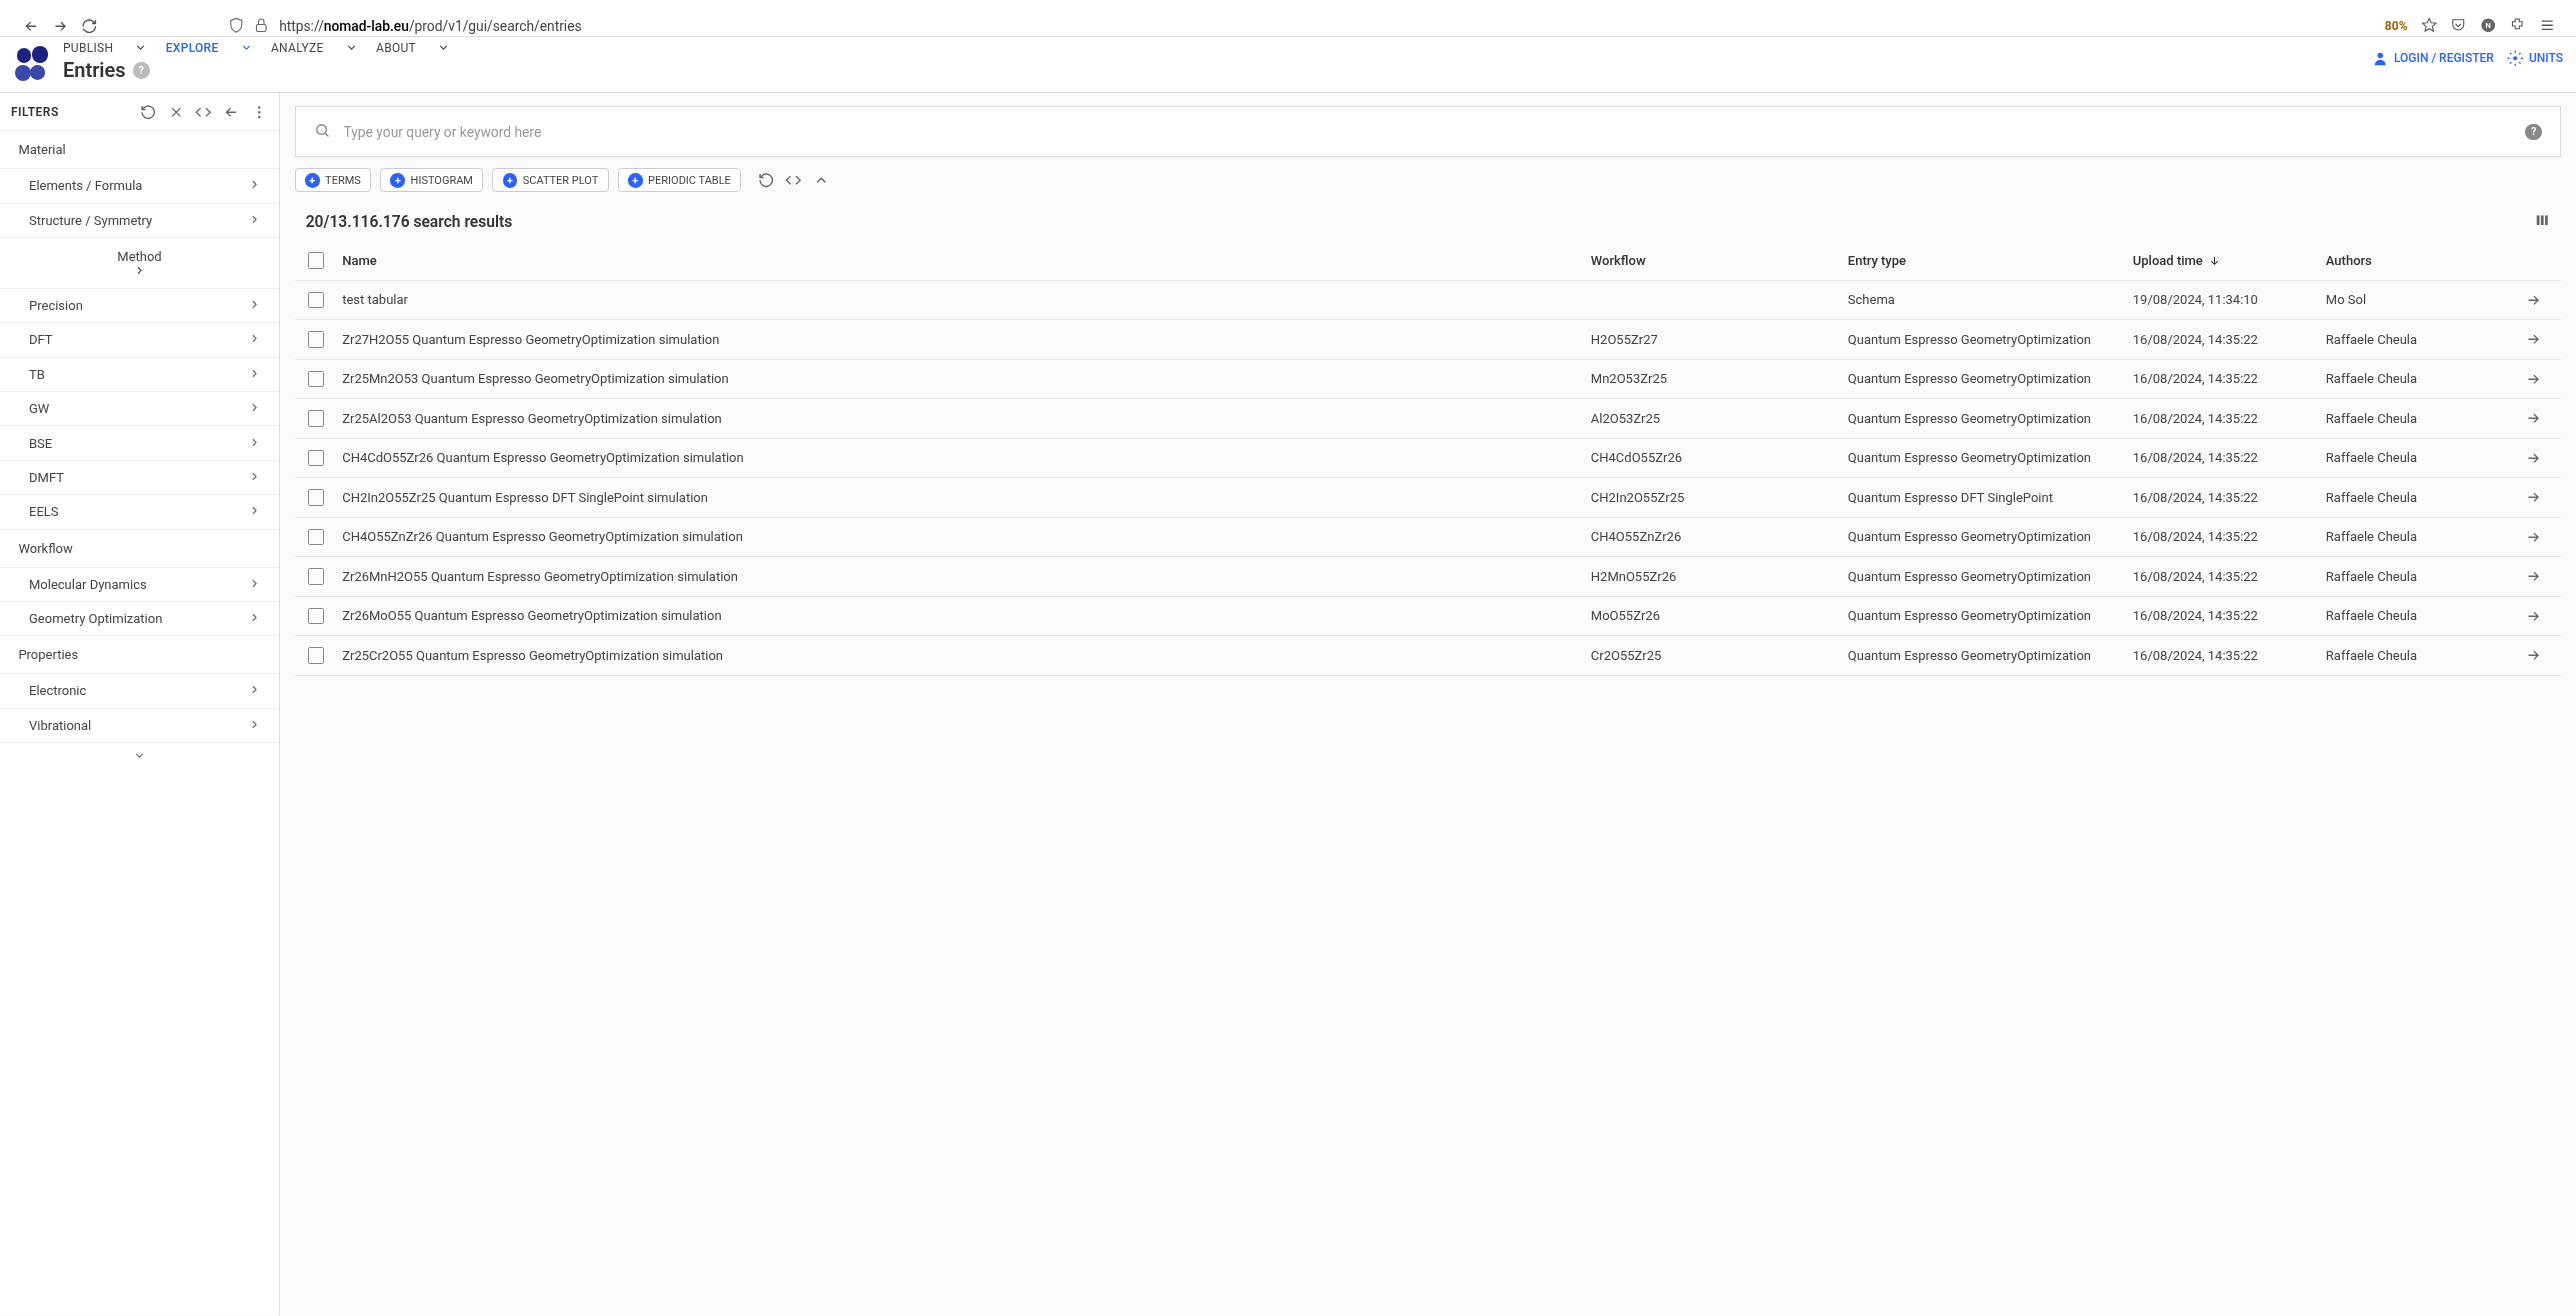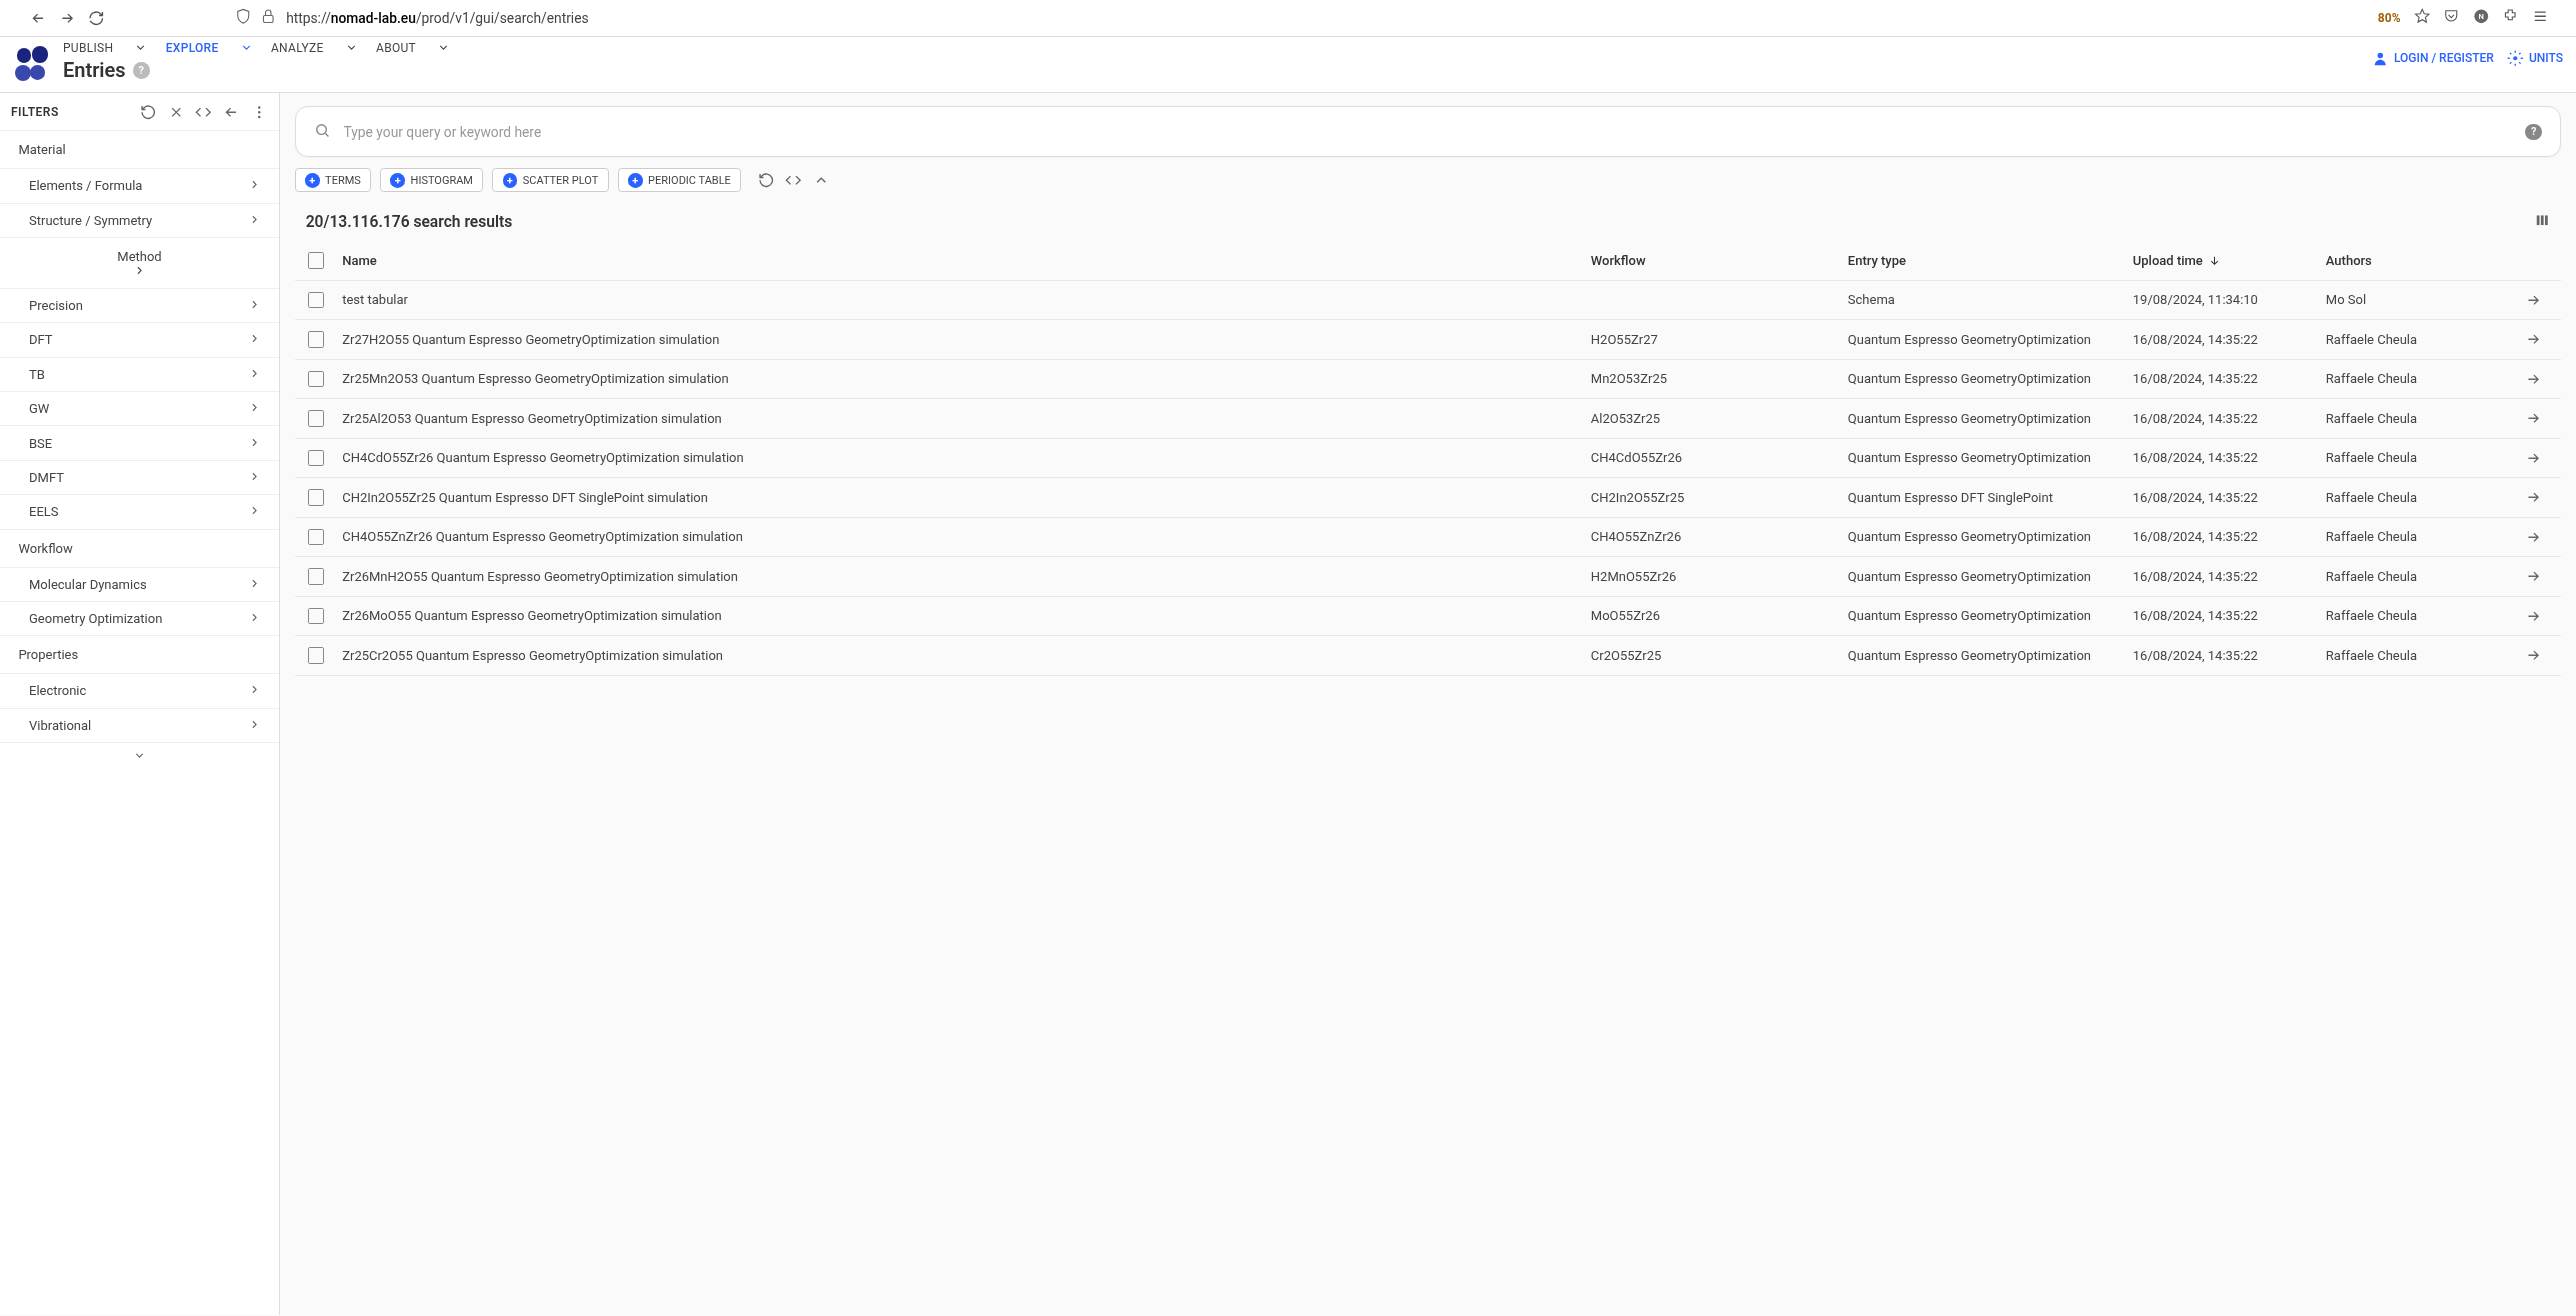--- a/index.html
+++ b/index.html
@@ -1,19 +1,19 @@
 <!DOCTYPE html>
 <html style="font-size:14.7px"><head>
 <meta charset="utf-8">
 <style>
 * { box-sizing: border-box; margin: 0; padding: 0; font-family: -apple-system, BlinkMacSystemFont, "Segoe UI", Roboto, "Helvetica Neue", Arial, sans-serif; }
 body { background: #fafafa; font-size: 13px; color: #333; }
 
 
-.browser-bar { height: 37px; background: #fff; border-bottom: 0.9px solid #ddd; display: flex; align-items: center; padding: 0 28px; gap: 9.2px; }
+.browser-bar { height: 37px; background: #fff; border-bottom: 0.9px solid #ddd; display: flex; align-items: flex-end; padding: 0 21px; gap: 9.2px; }
 .browser-bar .nav-btn { width: 20px; height: 20px; display: flex; align-items: center; justify-content: center; color: #555; cursor: pointer; }
 .browser-bar .url-area { flex: 1; display: flex; align-items: center; gap: 9.2px; padding: 0 9.2px; color: #666; font-size: 13.8px; margin-left: 110px; }
 .browser-bar .url { color: #444; }
 .browser-bar .url .domain { color: #000; font-weight: 500; }
 .browser-bar .right { display: flex; align-items: center; gap: 13px; color: #555; }
 .zoom { font-size: 12px; color: #a16207; font-weight: bold; }
 
 
 .app-header { background: #fff; border-bottom: 1.8px solid #ddd; padding: 3.7px 13px 9.2px 13px; display: flex; align-items: flex-start; }
 .logo { width: 37px; height: 37px; position: relative; margin-top: 5.5px; }
@@ -45,21 +45,21 @@
 .filters-header .icon-btn { width: 18.4px; height: 18.4px; color: #666; cursor: pointer; display: flex; align-items: center; justify-content: center; }
 
 .filter-category { padding: 11px 18.4px; font-size: 13px; color: #444; font-weight: 400; cursor: pointer; border-bottom: 0.9px solid #eee; }
 .filter-item { padding: 9.2px 18.4px 9.2px 29px; font-size: 13px; color: #444; display: flex; align-items: flex-start; justify-content: space-between; cursor: pointer; border-bottom: 0.9px solid #eee; gap: 30px; }
 .filter-item svg { color: #666; }
 .filter-category.with-chevron { display: flex; align-items: center; justify-content: space-between; flex-direction: column; }
 .sidebar-footer { display: flex; justify-content: center; padding: 5.5px; }
 
 
 .content { flex: 1; padding: 13px 14.7px; overflow-y: auto; }
-.search-box { background: #fff; border: 0.9px solid #ddd; border-radius: 13px; padding: 14.7px 18.4px; display: flex; align-items: center; gap: 13px; box-shadow: 0 0.9px 1.8px rgba(0,0,0,0.04); }
+.search-box { background: #fff; border: 0.9px solid #ddd; border-radius: 0; padding: 14.7px 18.4px; display: flex; align-items: center; gap: 13px; box-shadow: 0 0.9px 1.8px rgba(0,0,0,0.04); }
 .search-box svg { color: #888; }
 .search-box input { flex: 1; border: none; outline: none; font-size: 13.8px; color: #333; }
 .search-box input::placeholder { color: #999; }
 .search-box .help { width: 16.5px; height: 16.5px; border-radius: 50%; background: #888; color: #fff; display: flex; align-items: center; justify-content: center; font-size: 11px; font-weight: 600; }
 
 .chips-row { display: flex; align-items: center; gap: 9.2px; margin-top: 11px; }
 .chip { display: flex; align-items: center; gap: 5.5px; border: 0.9px solid #ccc; border-radius: 3.7px; padding: 3.7px 9.2px; font-size: 11px; color: #444; cursor: pointer; background: #fff; }
 .chip .plus { width: 14.7px; height: 14.7px; border-radius: 50%; background: #2962ff; color: #fff; display: flex; align-items: center; justify-content: center; font-size: 11px; font-weight: 700; line-height: 1; }
 .chip-icons { display: flex; gap: 11px; margin-left: 7.4px; color: #666; }
 .chip-icons .icon-btn { cursor: pointer; display: flex; align-items: center; }

